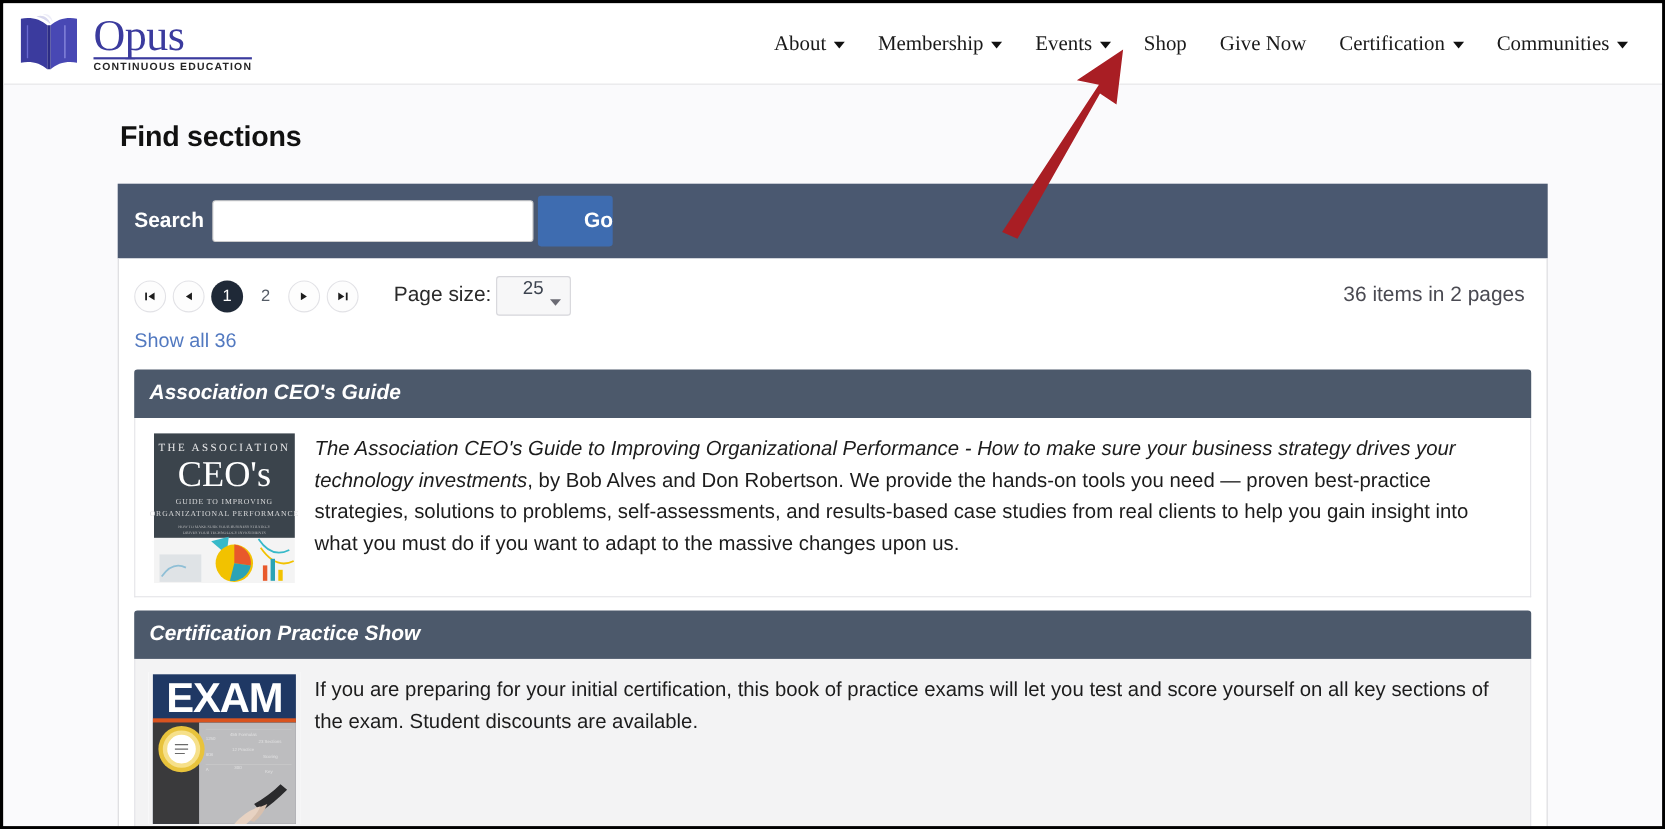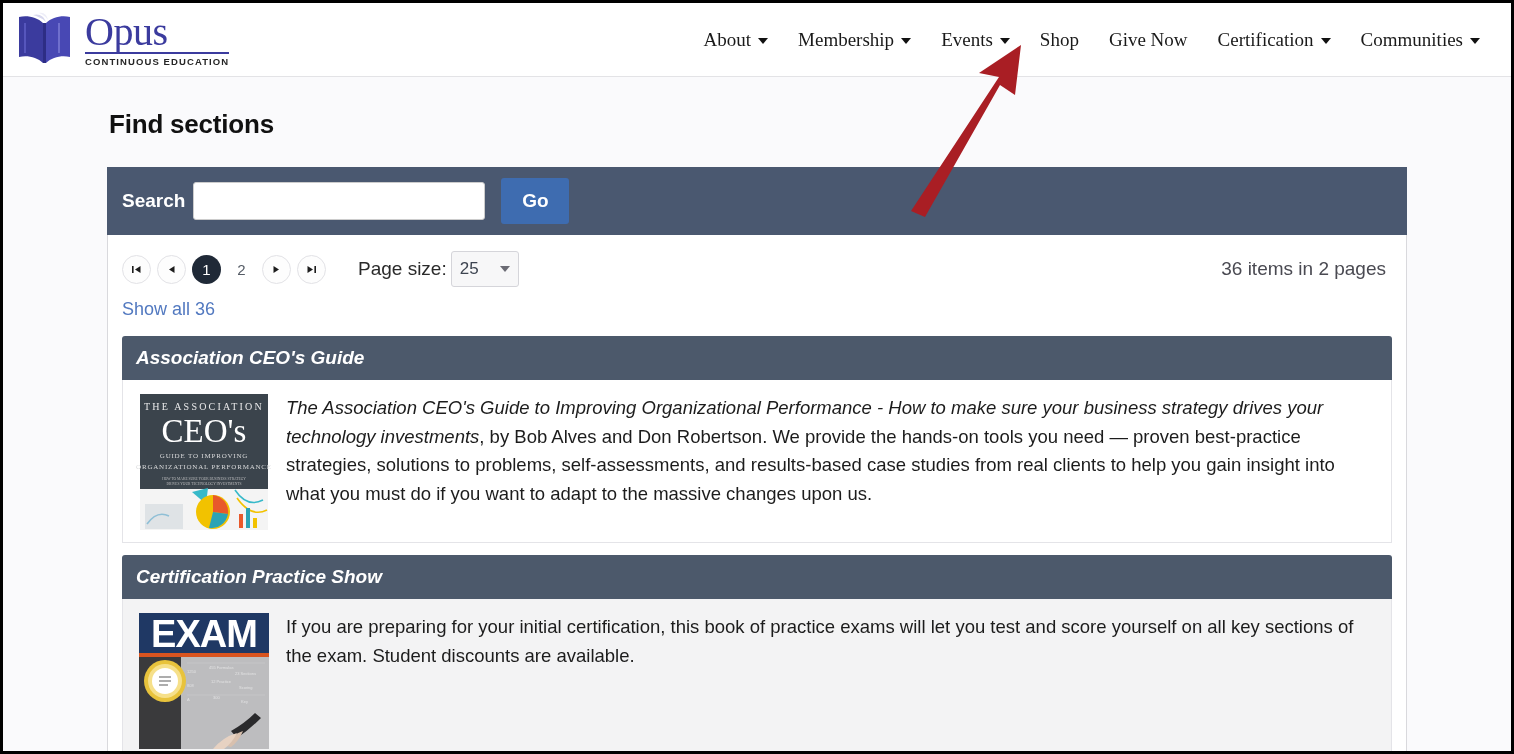--- a/index.html
+++ b/index.html
@@ -124,23 +124,24 @@
   }
   .go-btn {
     width: 68px;
     height: 46px;
     background: #3E6CB0;
     color: #ffffff;
     border: none;
     border-radius: 3px;
     font-size: 19px;
     font-weight: bold;
-    margin-left: 16px;
+    margin-left: 4px;
     cursor: pointer;
     font-family: "Liberation Sans", sans-serif;
+    text-align: right;
   }
 
   
   .results-box {
     border: 1px solid #d9d9dd;
     border-top: none;
     background: #ffffff;
     min-height: 500px;
   }
 
@@ -190,20 +191,21 @@
     border: 1px solid #d5d5da;
     border-radius: 3px;
     background: #f7f7f8;
     display: flex;
     align-items: center;
     padding: 0 8px;
     font-size: 17px;
     color: #3d4450;
     cursor: pointer;
     position: relative;
+    flex-direction: column;
   }
   .ps-caret {
     width: 0; height: 0;
     border-left: 5px solid transparent;
     border-right: 5px solid transparent;
     border-top: 6px solid #6b6b74;
     margin-left: auto;
   }
   .items-count {
     margin-left: auto;

